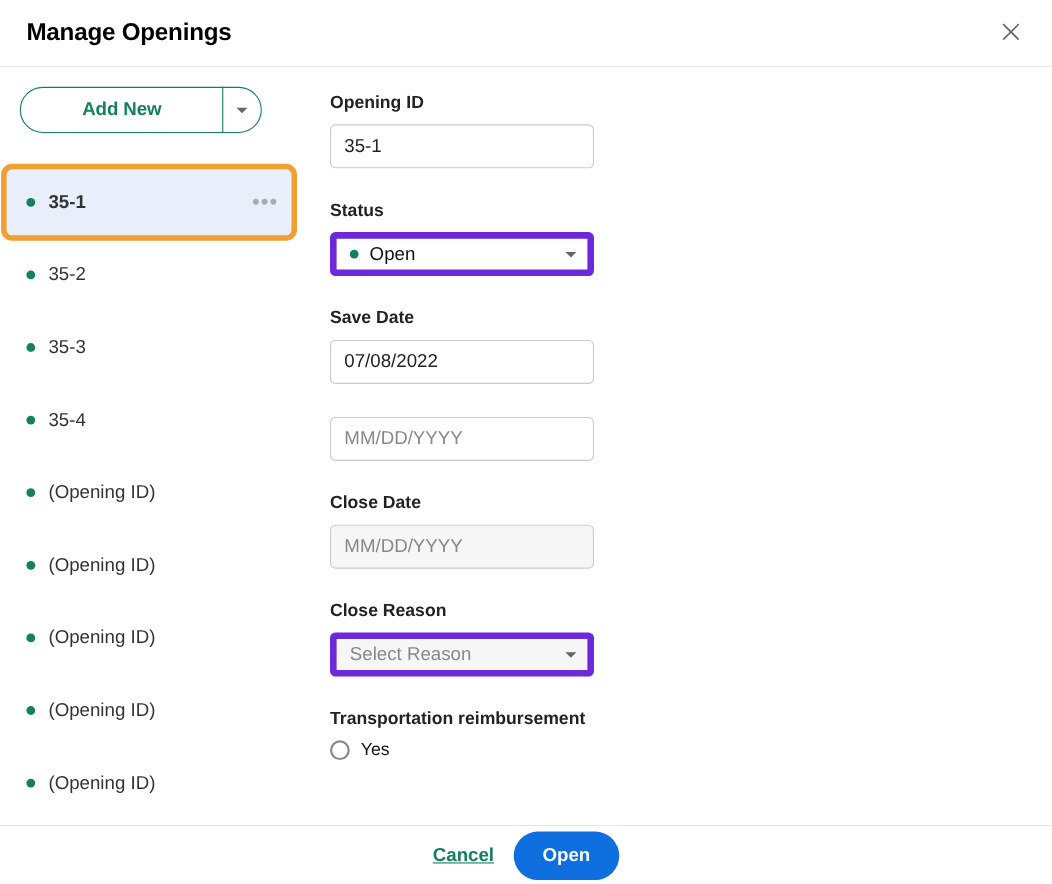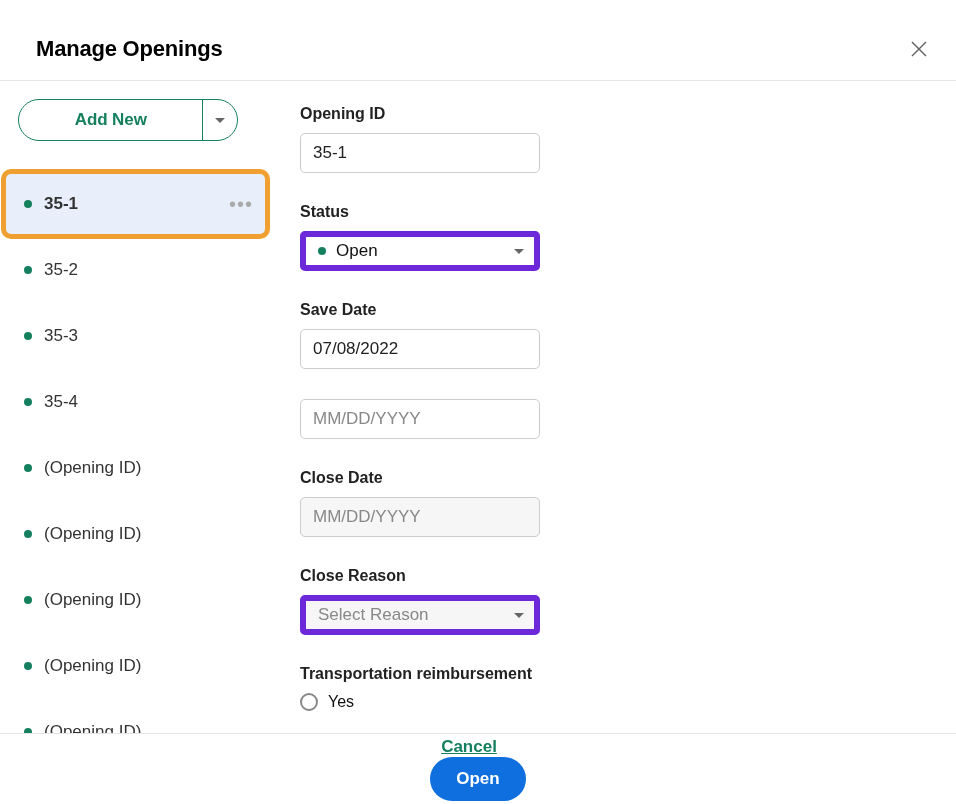--- a/index.html
+++ b/index.html
@@ -14,23 +14,22 @@
       background: #fff;
       width: 956px;
       height: 804px;
       overflow: hidden;
       position: relative;
     }
     .header {
       display: flex;
       align-items: center;
       justify-content: space-between;
-      padding: 16px 24px 18px 36px;
+      padding: 16px 24px 18px 24px;
       border-bottom: 1px solid #e5e5e5;
-      margin-top: 20px;
     }
     .header-title {
       font-size: 22px;
       font-weight: 700;
       letter-spacing: -0.2px;
       color: #000;
     }
     .close-btn {
       background: none;
       border: none;
@@ -215,28 +214,27 @@
       cursor: pointer;
     }
     .radio-label {
       font-size: 16px;
     }
     .footer {
       position: absolute;
       bottom: 0;
       left: 0;
       right: 0;
-      height: 71px;
+      height: 54px;
       border-top: 1px solid #e5e5e5;
       display: flex;
       align-items: center;
       justify-content: center;
       padding: 0 20px;
       background: #fff;
-      flex-direction: column;
     }
     .cancel-link {
       color: #15805e;
       font-size: 17px;
       font-weight: 600;
       text-decoration: underline;
       background: none;
       border: none;
       cursor: pointer;
       margin-right: 18px;

